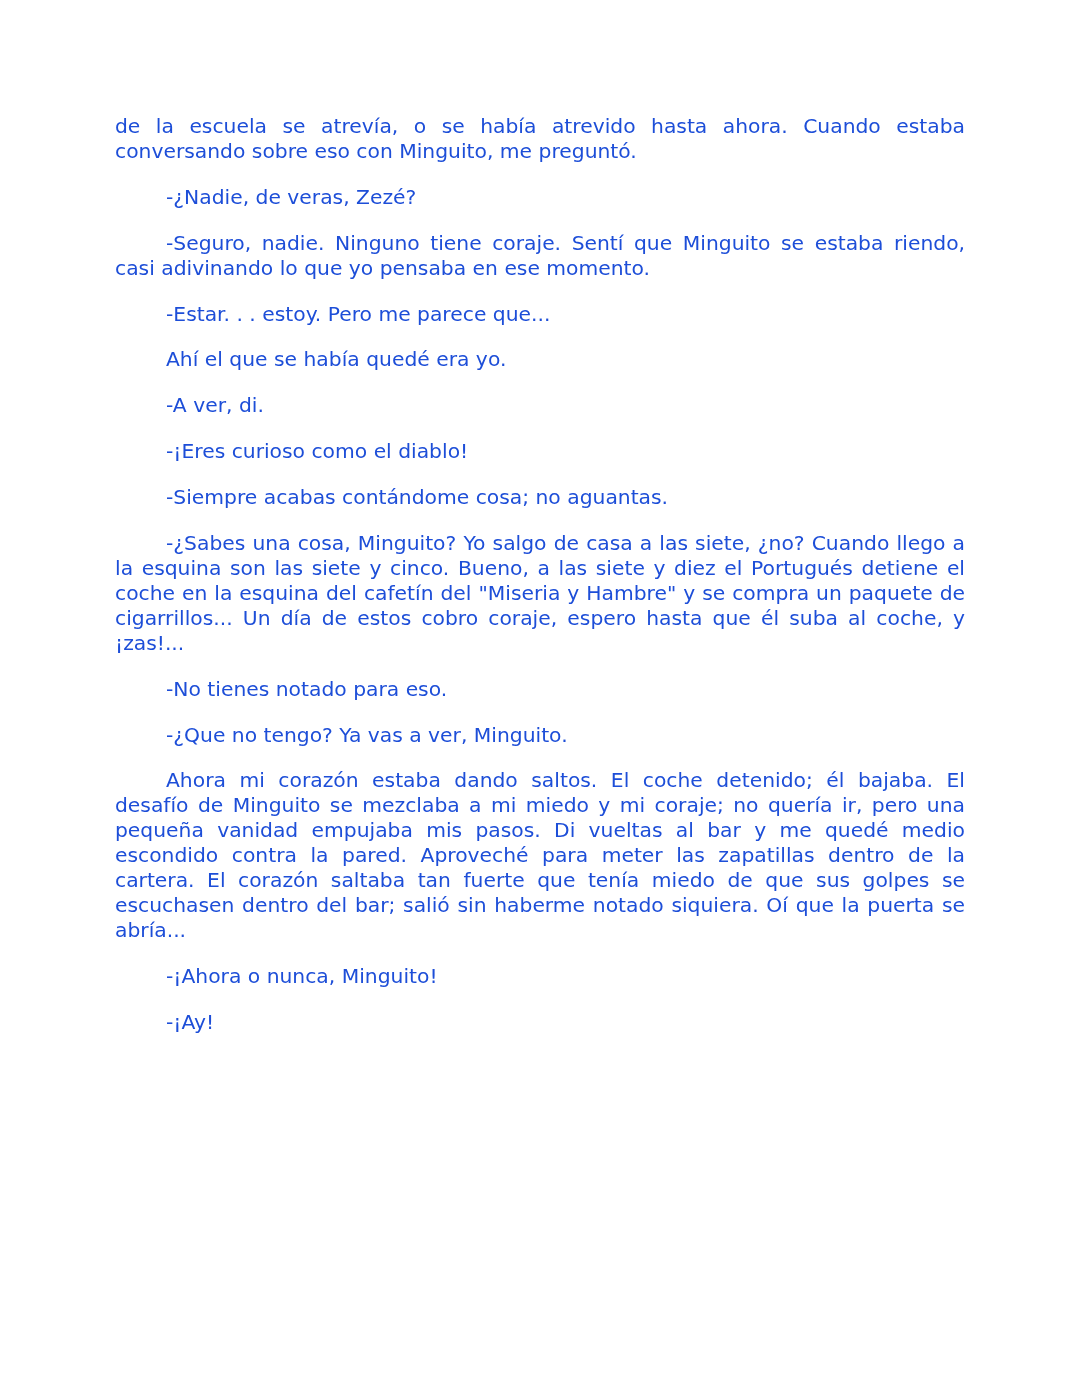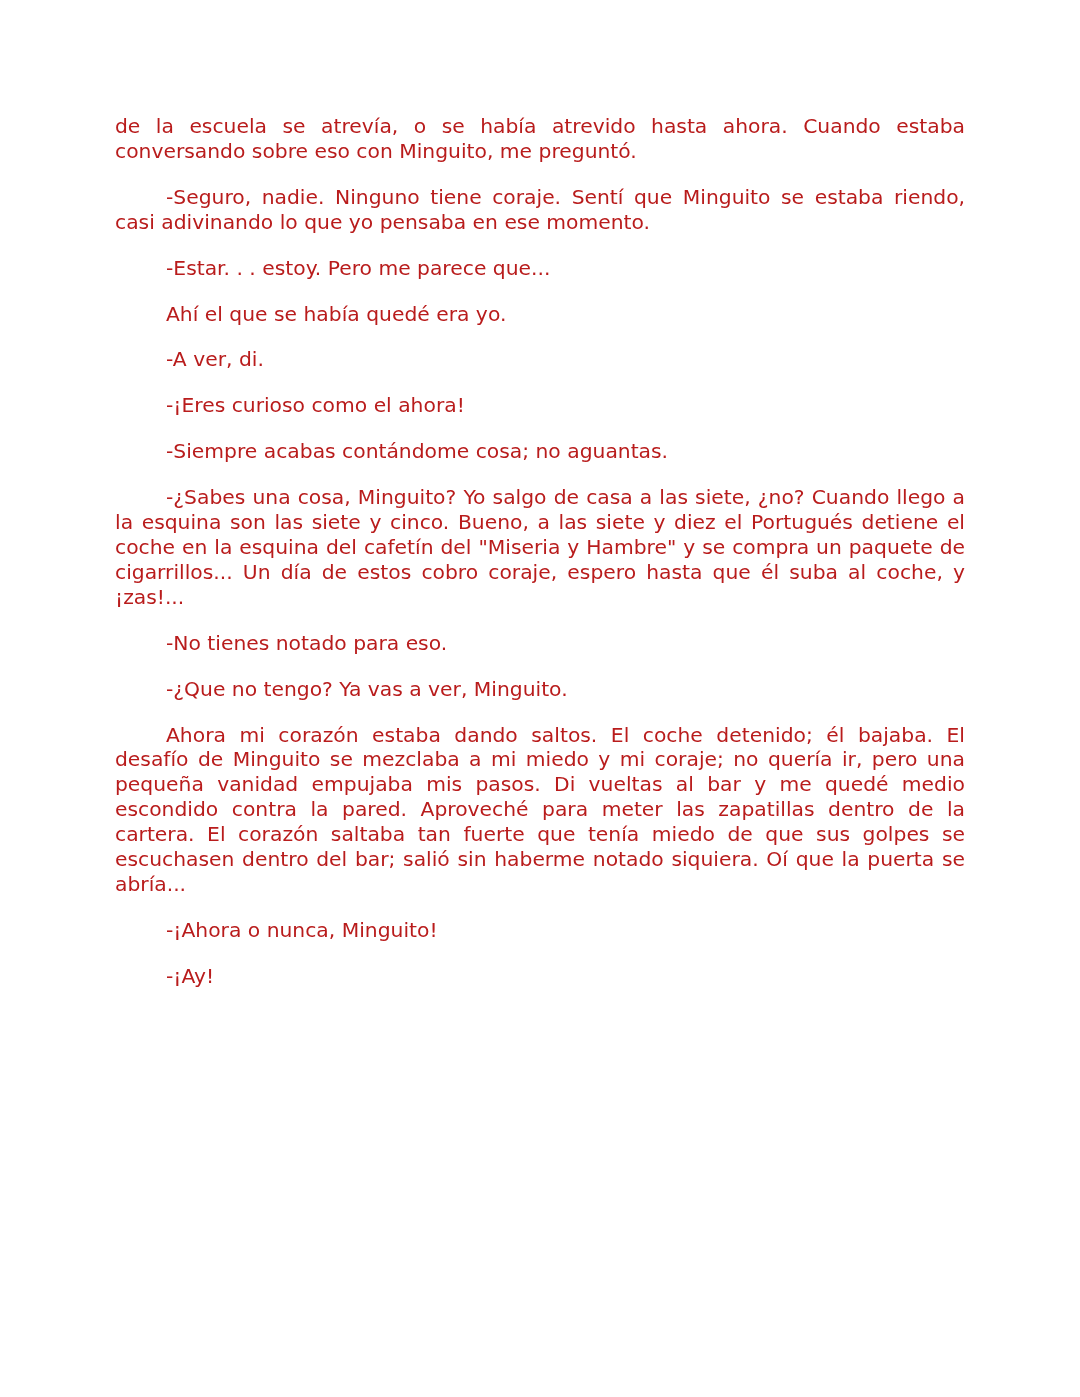--- a/index.html
+++ b/index.html
@@ -11,44 +11,45 @@
       width: 1080px;
       height: 1397px;
       position: relative;
       overflow: hidden;
     }
     .page {
       position: absolute;
       left: 115px;
       top: 114px;
       width: 850px;
-      color: #b91c1c;
+      color: #1d4ed8;
       font-family: "DejaVu Sans", sans-serif;
       font-size: 20.3px;
       line-height: 24.9px;
     }
     .para {
       margin: 0 0 21px 0;
       text-align: justify;
       text-indent: 51px;
     }
     .para.first {
       text-indent: 0;
     }
   </style>
 </head>
 <body>
 
 <div class="page">
   <p class="para first">de la escuela se atrevía, o se había atrevido hasta ahora. Cuando estaba conversando sobre eso con Minguito, me preguntó.</p>
+  <p class="para">-¿Nadie, de veras, Zezé?</p>
   <p class="para">-Seguro, nadie. Ninguno tiene coraje. Sentí que Minguito se estaba riendo, casi adivinando lo que yo pensaba en ese momento.</p>
   <p class="para">-Estar. . . estoy. Pero me parece que...</p>
   <p class="para">Ahí el que se había quedé era yo.</p>
   <p class="para">-A ver, di.</p>
-  <p class="para">-¡Eres curioso como el ahora!</p>
+  <p class="para">-¡Eres curioso como el diablo!</p>
   <p class="para">-Siempre acabas contándome cosa; no aguantas.</p>
   <p class="para">-¿Sabes una cosa, Minguito? Yo salgo de casa a las siete, ¿no? Cuando llego a la esquina son las siete y cinco. Bueno, a las siete y diez el Portugués detiene el coche en la esquina del cafetín del "Miseria y Hambre" y se compra un paquete de cigarrillos... Un día de estos cobro coraje, espero hasta que él suba al coche, y ¡zas!...</p>
   <p class="para">-No tienes notado para eso.</p>
   <p class="para">-¿Que no tengo? Ya vas a ver, Minguito.</p>
   <p class="para">Ahora mi corazón estaba dando saltos. El coche detenido; él bajaba. El desafío de Minguito se mezclaba a mi miedo y mi coraje; no quería ir, pero una pequeña vanidad empujaba mis pasos. Di vueltas al bar y me quedé medio escondido contra la pared. Aproveché para meter las zapatillas dentro de la cartera. El corazón saltaba tan fuerte que tenía miedo de que sus golpes se escuchasen dentro del bar; salió sin haberme notado siquiera. Oí que la puerta se abría...</p>
   <p class="para">-¡Ahora o nunca, Minguito!</p>
   <p class="para">-¡Ay!</p>
 </div>
 
 </body></html>

